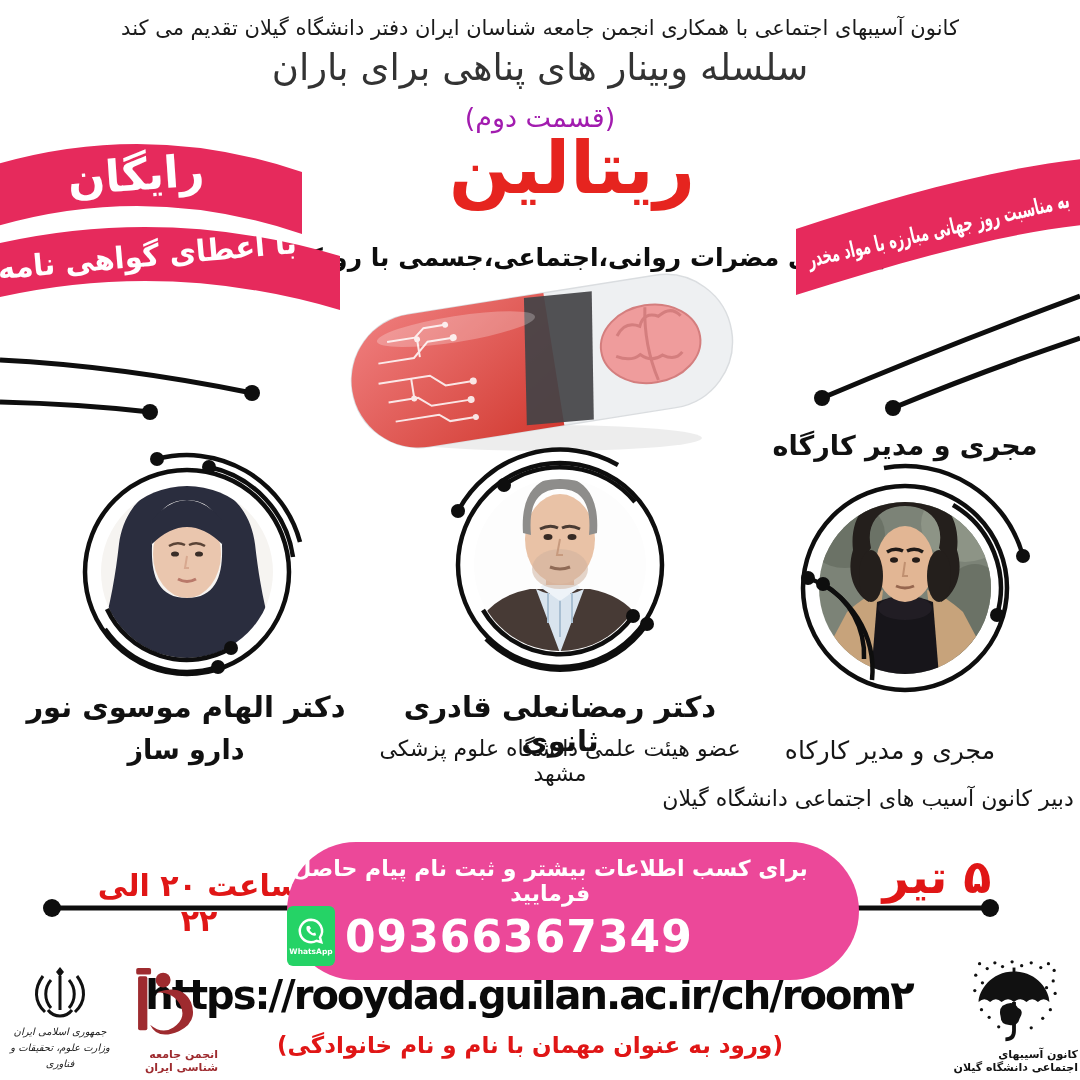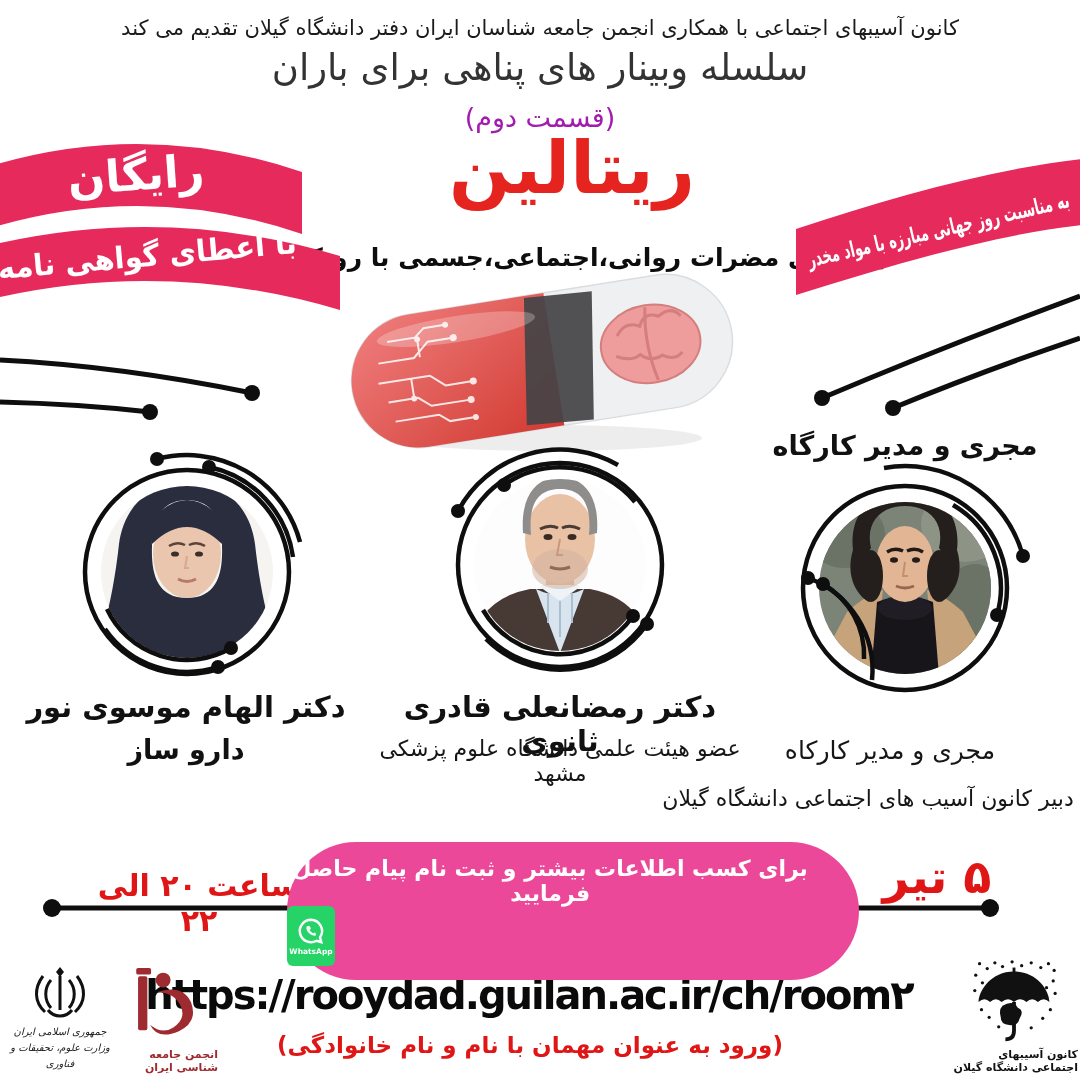--- a/index.html
+++ b/index.html
@@ -276,20 +276,21 @@
   <div class="abs black-box">
     <div class="box-info" dir="rtl">برای کسب اطلاعات بیشتر و ثبت نام پیام حاصل فرمایید</div>
     <div class="phone-row">
       <div class="wa-badge">
         <svg width="30" height="30" viewBox="0 0 32 32">
           <path d="M16,4 a12,12 0 1 0 6,22.4 L27,28 l-1.4,-5.2 A12,12 0 0 0 16,4 Z" fill="none" stroke="#fff" stroke-width="2.6"></path>
           <path d="M11.5,11 q-1.5,4 2.5,7.5 q4,3.5 7.5,2 l-1,-3 l-2.5,1 q-2.5,-1.5 -3.5,-3.5 l1.5,-2 l-1.8,-2.5 z" fill="#fff"></path>
         </svg>
         <div class="wa-label">WhatsApp</div>
       </div>
+      <div class="phone-num">09366367349</div>
     </div>
   </div>
 
   <div class="abs ctr url">https://rooydad.guilan.ac.ir/ch/room۲</div>
   <div class="abs ctr url-note" dir="rtl">(ورود به عنوان مهمان با نام و نام خانوادگی)</div>
 
   <div class="abs logo-block ministry">
     <svg width="54" height="58" viewBox="0 0 54 58">
       <g stroke="#111" stroke-width="3" fill="none">
         <path d="M27,10 v34"></path>

